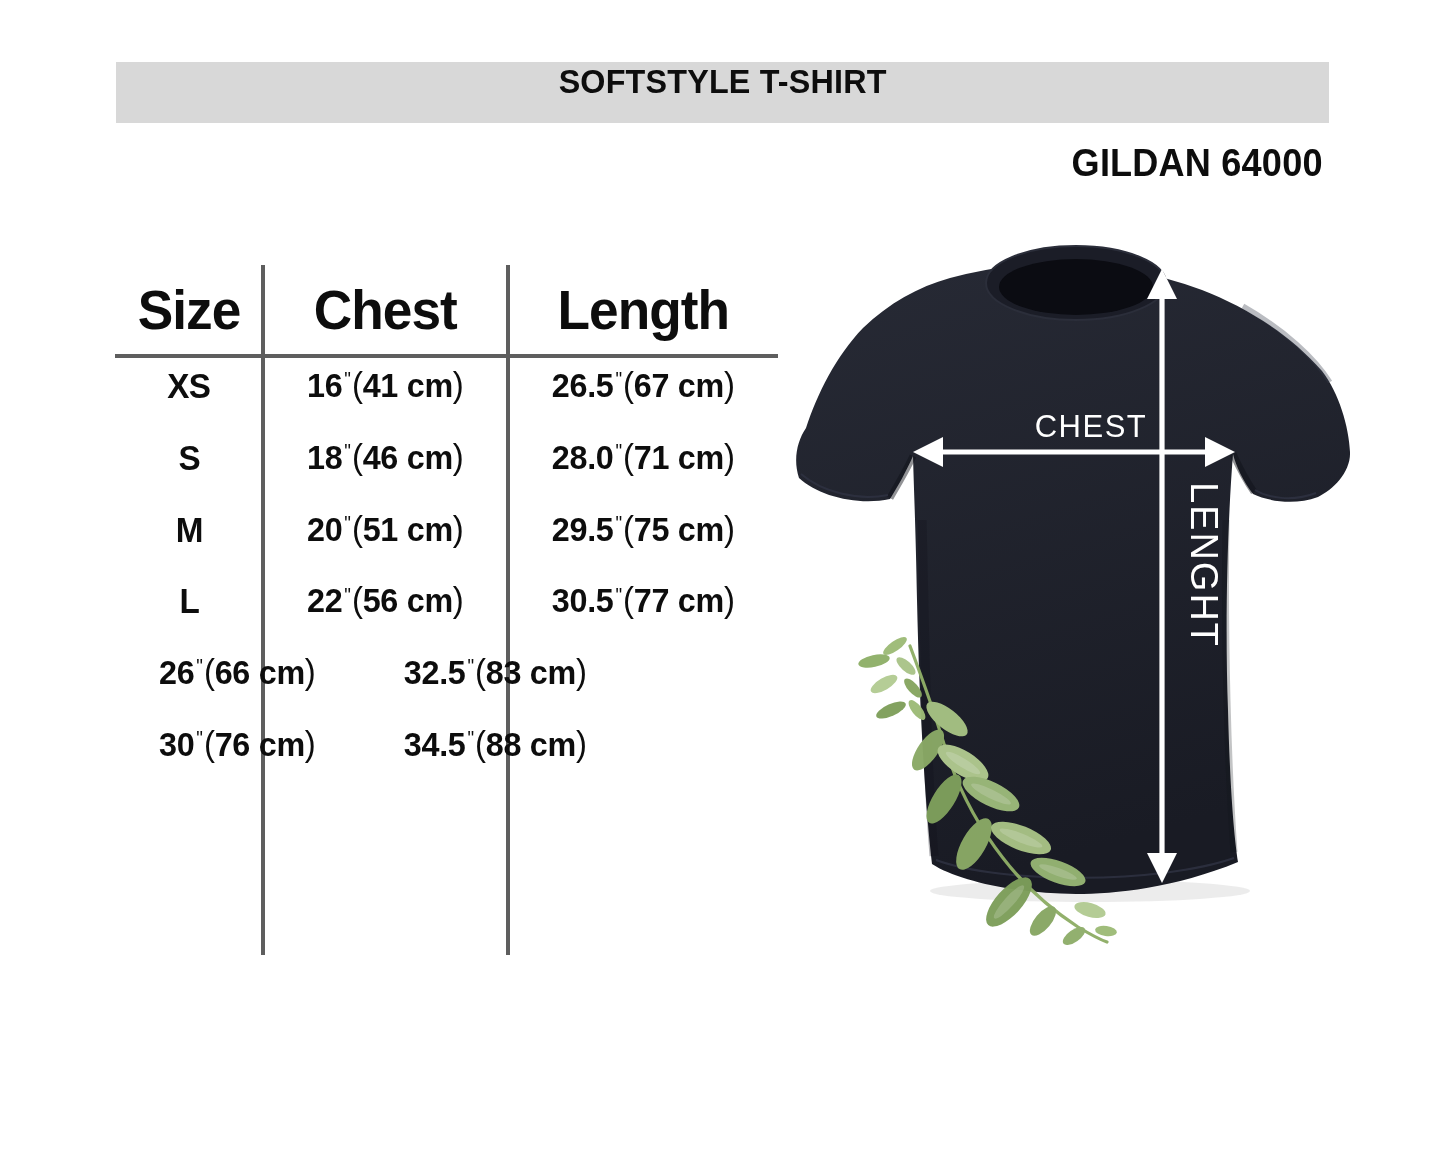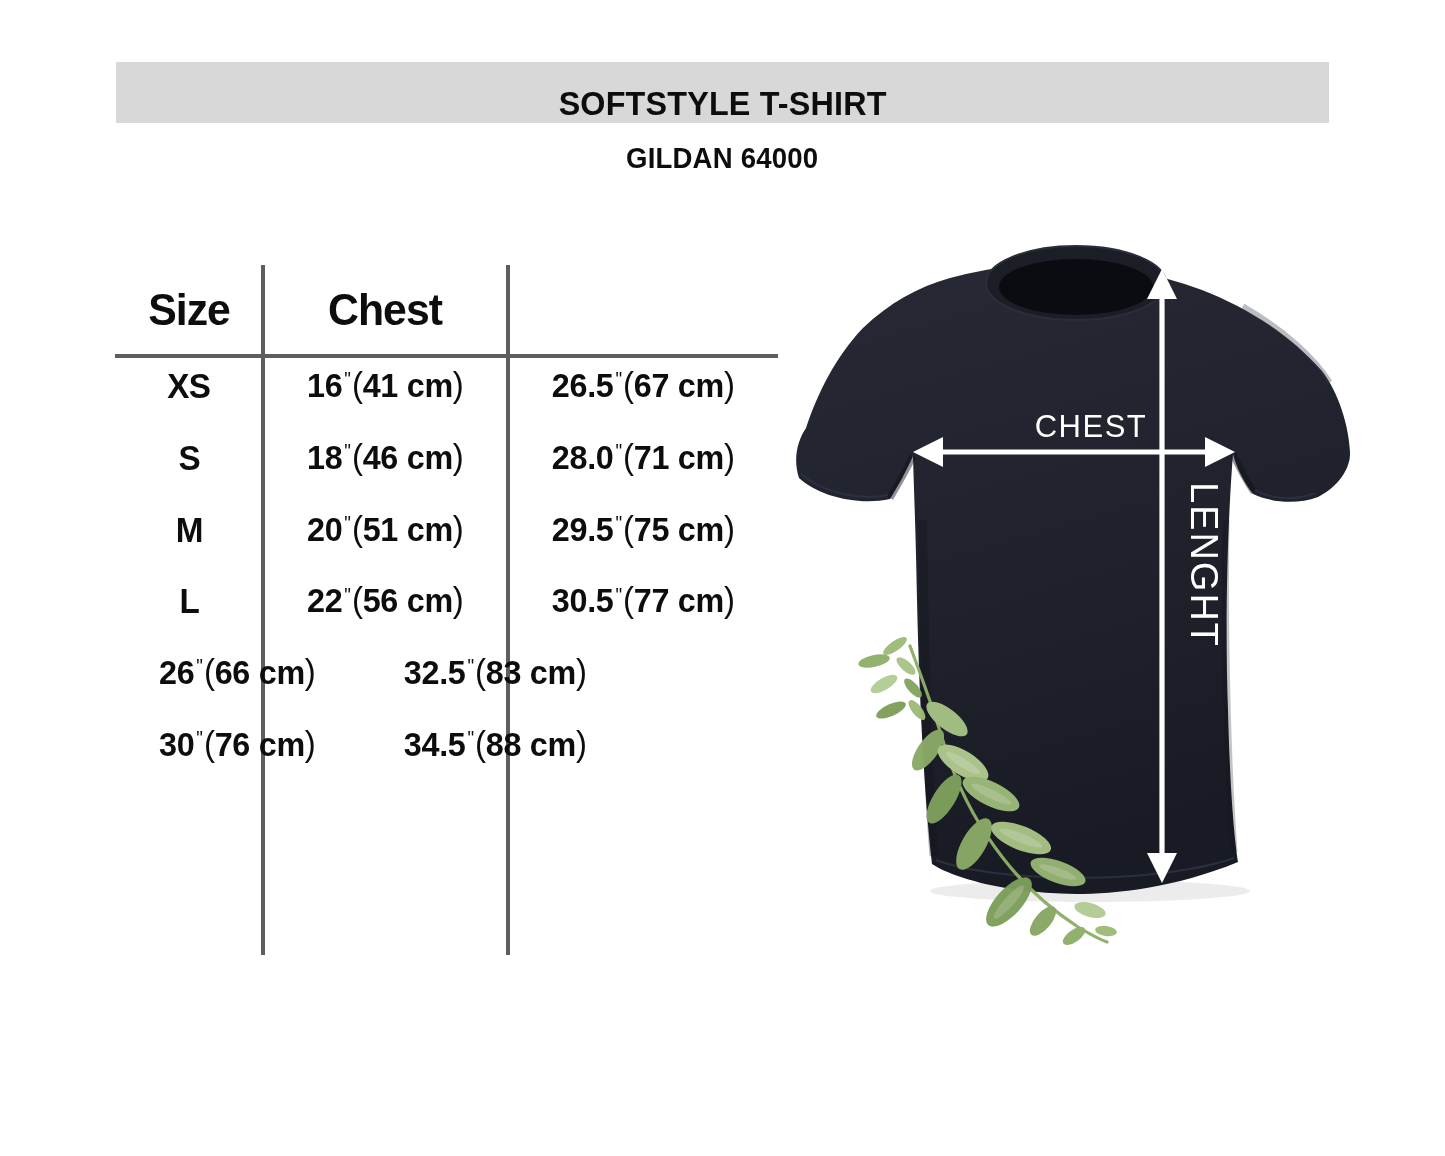--- a/index.html
+++ b/index.html
@@ -16,40 +16,40 @@
     font-family:"Liberation Sans", sans-serif;
     color:var(--ink);
     overflow:hidden;
   }
   .cond{display:inline-block;transform:scaleX(0.95);transform-origin:center;}
 
   
   .title-bar{
     position:absolute;left:116px;top:62px;width:1213px;height:61px;
     background:var(--bar-bg);
-    display:flex;align-items:flex-end;justify-content:center;
+    display:flex;align-items:flex-start;justify-content:center;
   }
   .title-bar .t{
     font-size:34px;font-weight:bold;letter-spacing:0.2px;white-space:nowrap;
   }
   .subtitle{
     position:absolute;left:116px;top:142px;width:1213px;
-    text-align:center;font-size:29px;font-weight:bold;letter-spacing:0.2px;
+    text-align:right;font-size:38px;font-weight:bold;letter-spacing:0.2px;
   }
 
   
   .size-table{position:absolute;left:115px;top:265px;width:663px;height:692px;}
   .vline{position:absolute;top:0;width:4px;height:690px;background:var(--line);}
   .v1{left:146px;}
   .v2{left:391px;}
   .hline{position:absolute;left:0;top:89px;width:663px;height:4px;background:var(--line);}
   .thead{position:absolute;left:0;top:0;width:663px;height:89px;display:flex;}
   .hc{
     display:flex;align-items:center;justify-content:center;
-    font-weight:bold;font-size:45px;letter-spacing:-1px;white-space:nowrap;
+    font-weight:bold;font-size:56px;letter-spacing:-1px;white-space:nowrap;
   }
   .c1{width:148px;}
   .c2{width:245px;}
   .c3{width:270px;}
   .trows{position:absolute;left:0;top:101px;width:663px;}
   .trow{display:flex;height:71.8px;}
   .cell{display:flex;align-items:flex-start;justify-content:center;white-space:nowrap;}
   .size-val{font-size:35px;font-weight:bold;letter-spacing:-0.5px;}
   .measure{font-size:34px;letter-spacing:-0.3px;}
   .measure .num{font-weight:bold;}
@@ -84,20 +84,23 @@
   <div class="vline v1"></div>
   <div class="vline v2"></div>
   <div class="hline"></div>
 
   <div class="thead">
     <div class="hc c1">
         <span class="cond">Size</span>
       </div>
     <div class="hc c2">
         <span class="cond">Chest</span>
+      </div>
+    <div class="hc c3">
+        <span class="cond">Length</span>
       </div>
   </div>
 
   <div class="trows">
       <div class="trow">
         <div class="cell c1">
           <span class="cond size-val">XS</span>
         </div>
         <div class="cell c2 measure">
           <span class="cond"><span class="num">16</span><span class="mark">"</span><span class="thin">(</span><span class="num">41 cm</span><span class="thin">)</span></span>

